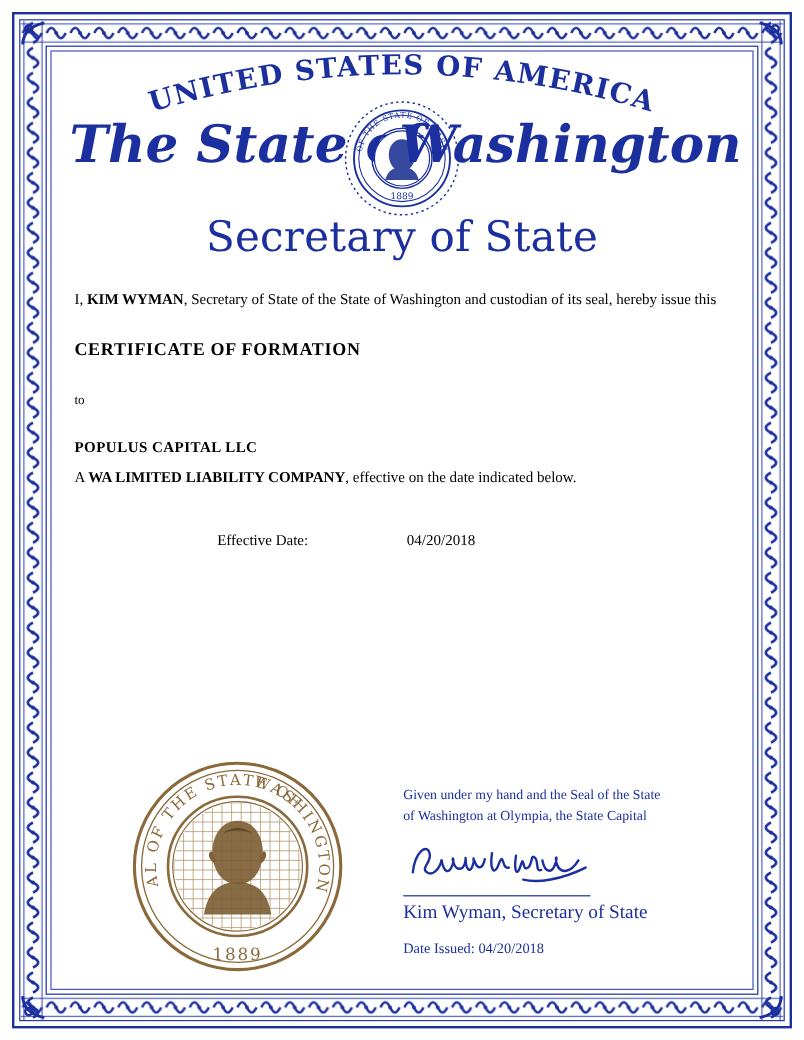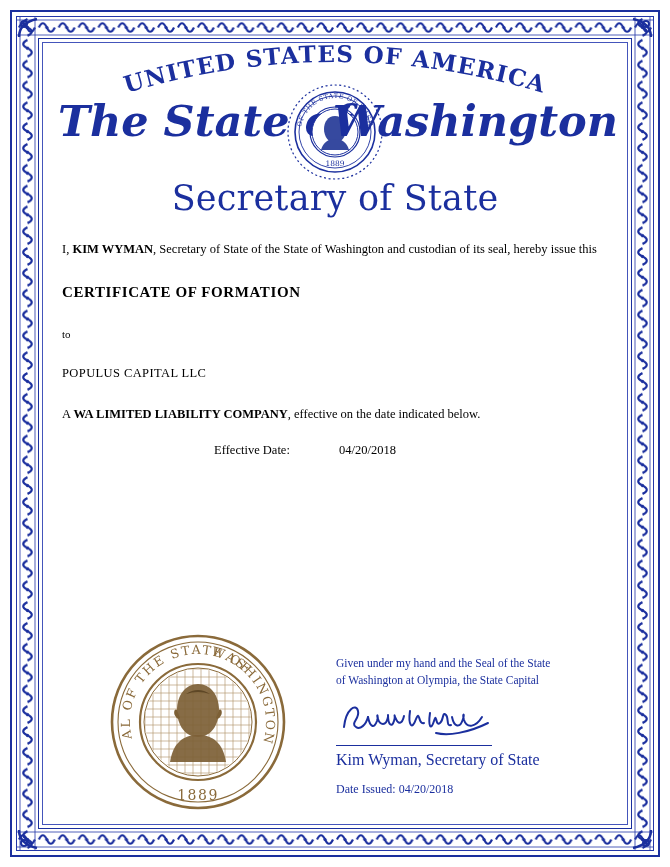--- a/index.html
+++ b/index.html
@@ -149,23 +149,23 @@
     font-weight: bold;
     letter-spacing: 0.6px;
     margin-bottom: 27px;
   }
   .line-to {
     font-size: 11px;
     margin-bottom: 26px;
   }
   .entity-name {
     font-size: 12.5px;
-    font-weight: normal;
+    font-weight: bold;
     letter-spacing: 0.4px;
-    margin-bottom: 26px;
+    margin-bottom: 10px;
   }
   .line-type {
     font-size: 12.5px;
     margin-bottom: 30px;
   }
   .line-type b { font-weight: bold; }
 
   
   .facts {
     position: absolute;
@@ -175,21 +175,21 @@
   }
   .fact-row {
     display: flex;
     justify-content: center;
     font-size: 12.5px;
     line-height: 21px;
     color: #000;
   }
   .fact-label {
     width: 142px;
-    text-align: center;
+    text-align: left;
     padding-right: 16px;
   }
   .fact-value {
     width: 150px;
     text-align: left;
   }
 
   
   .footer-seal {
     position: absolute;

